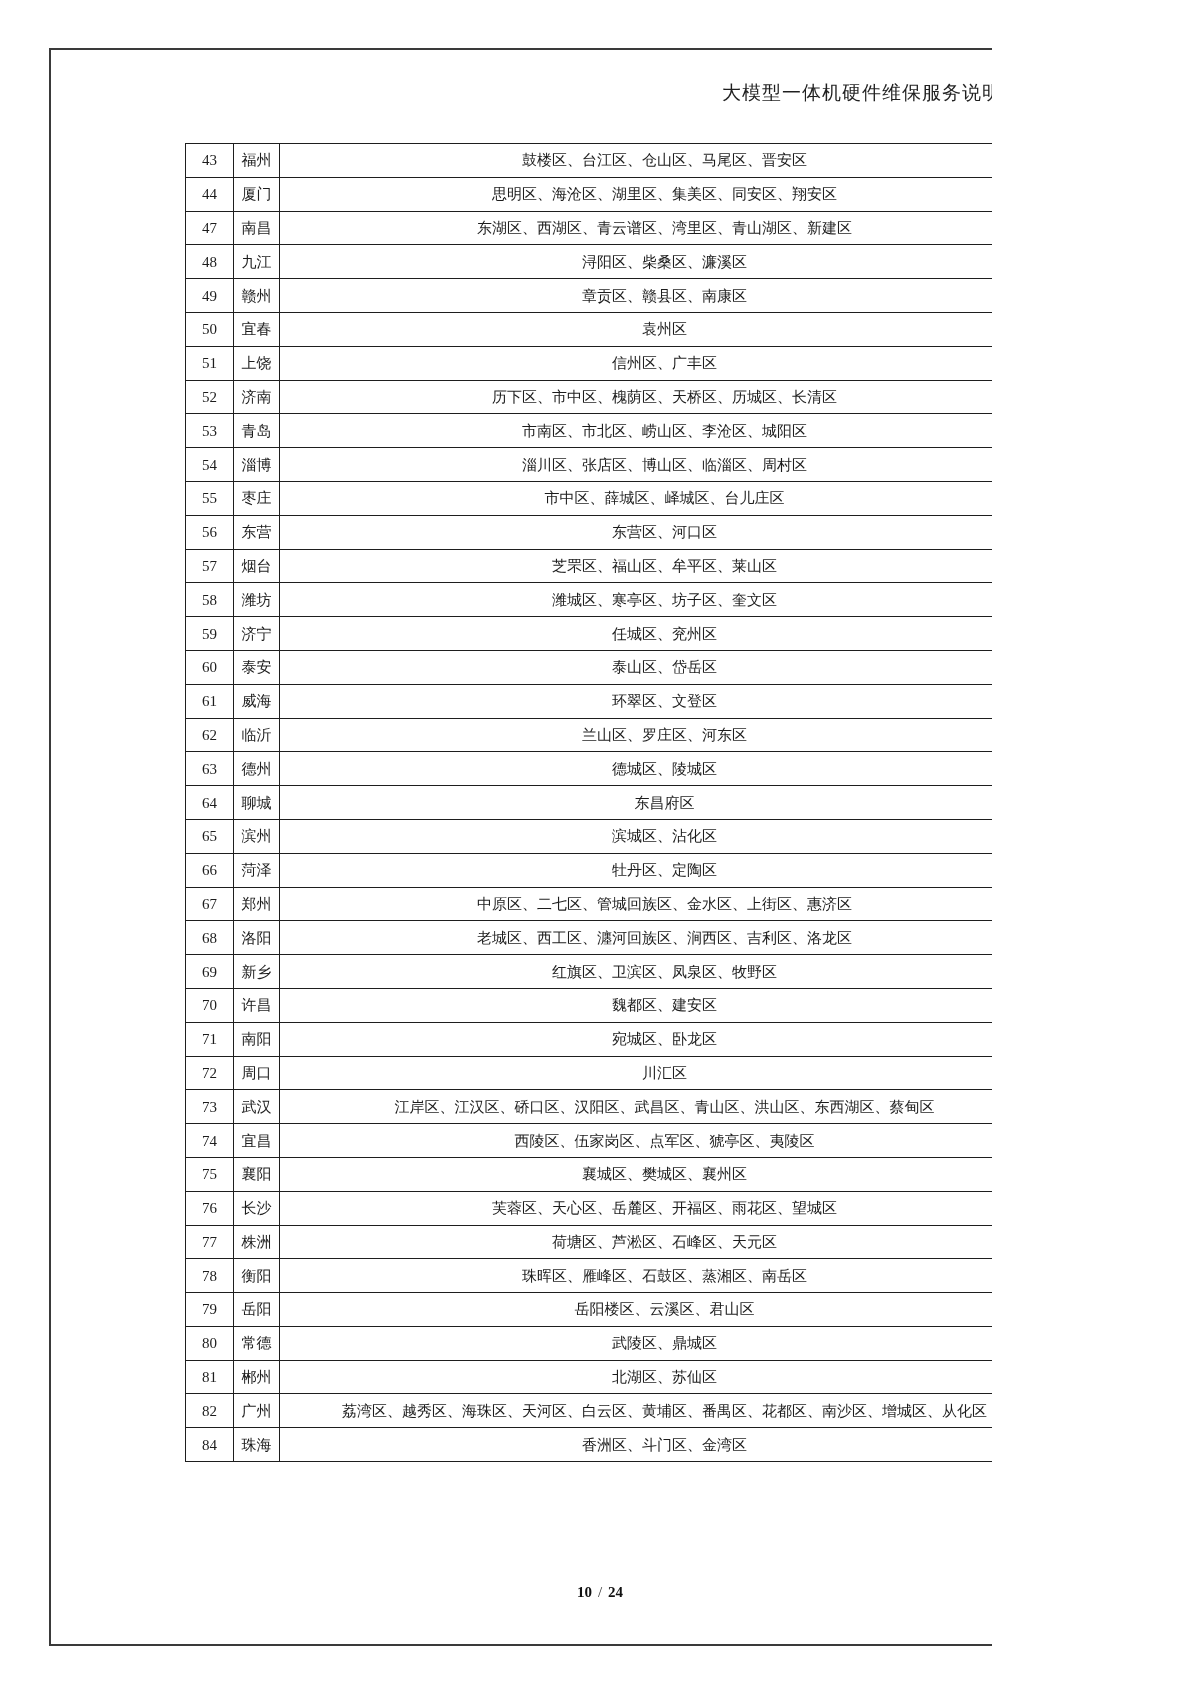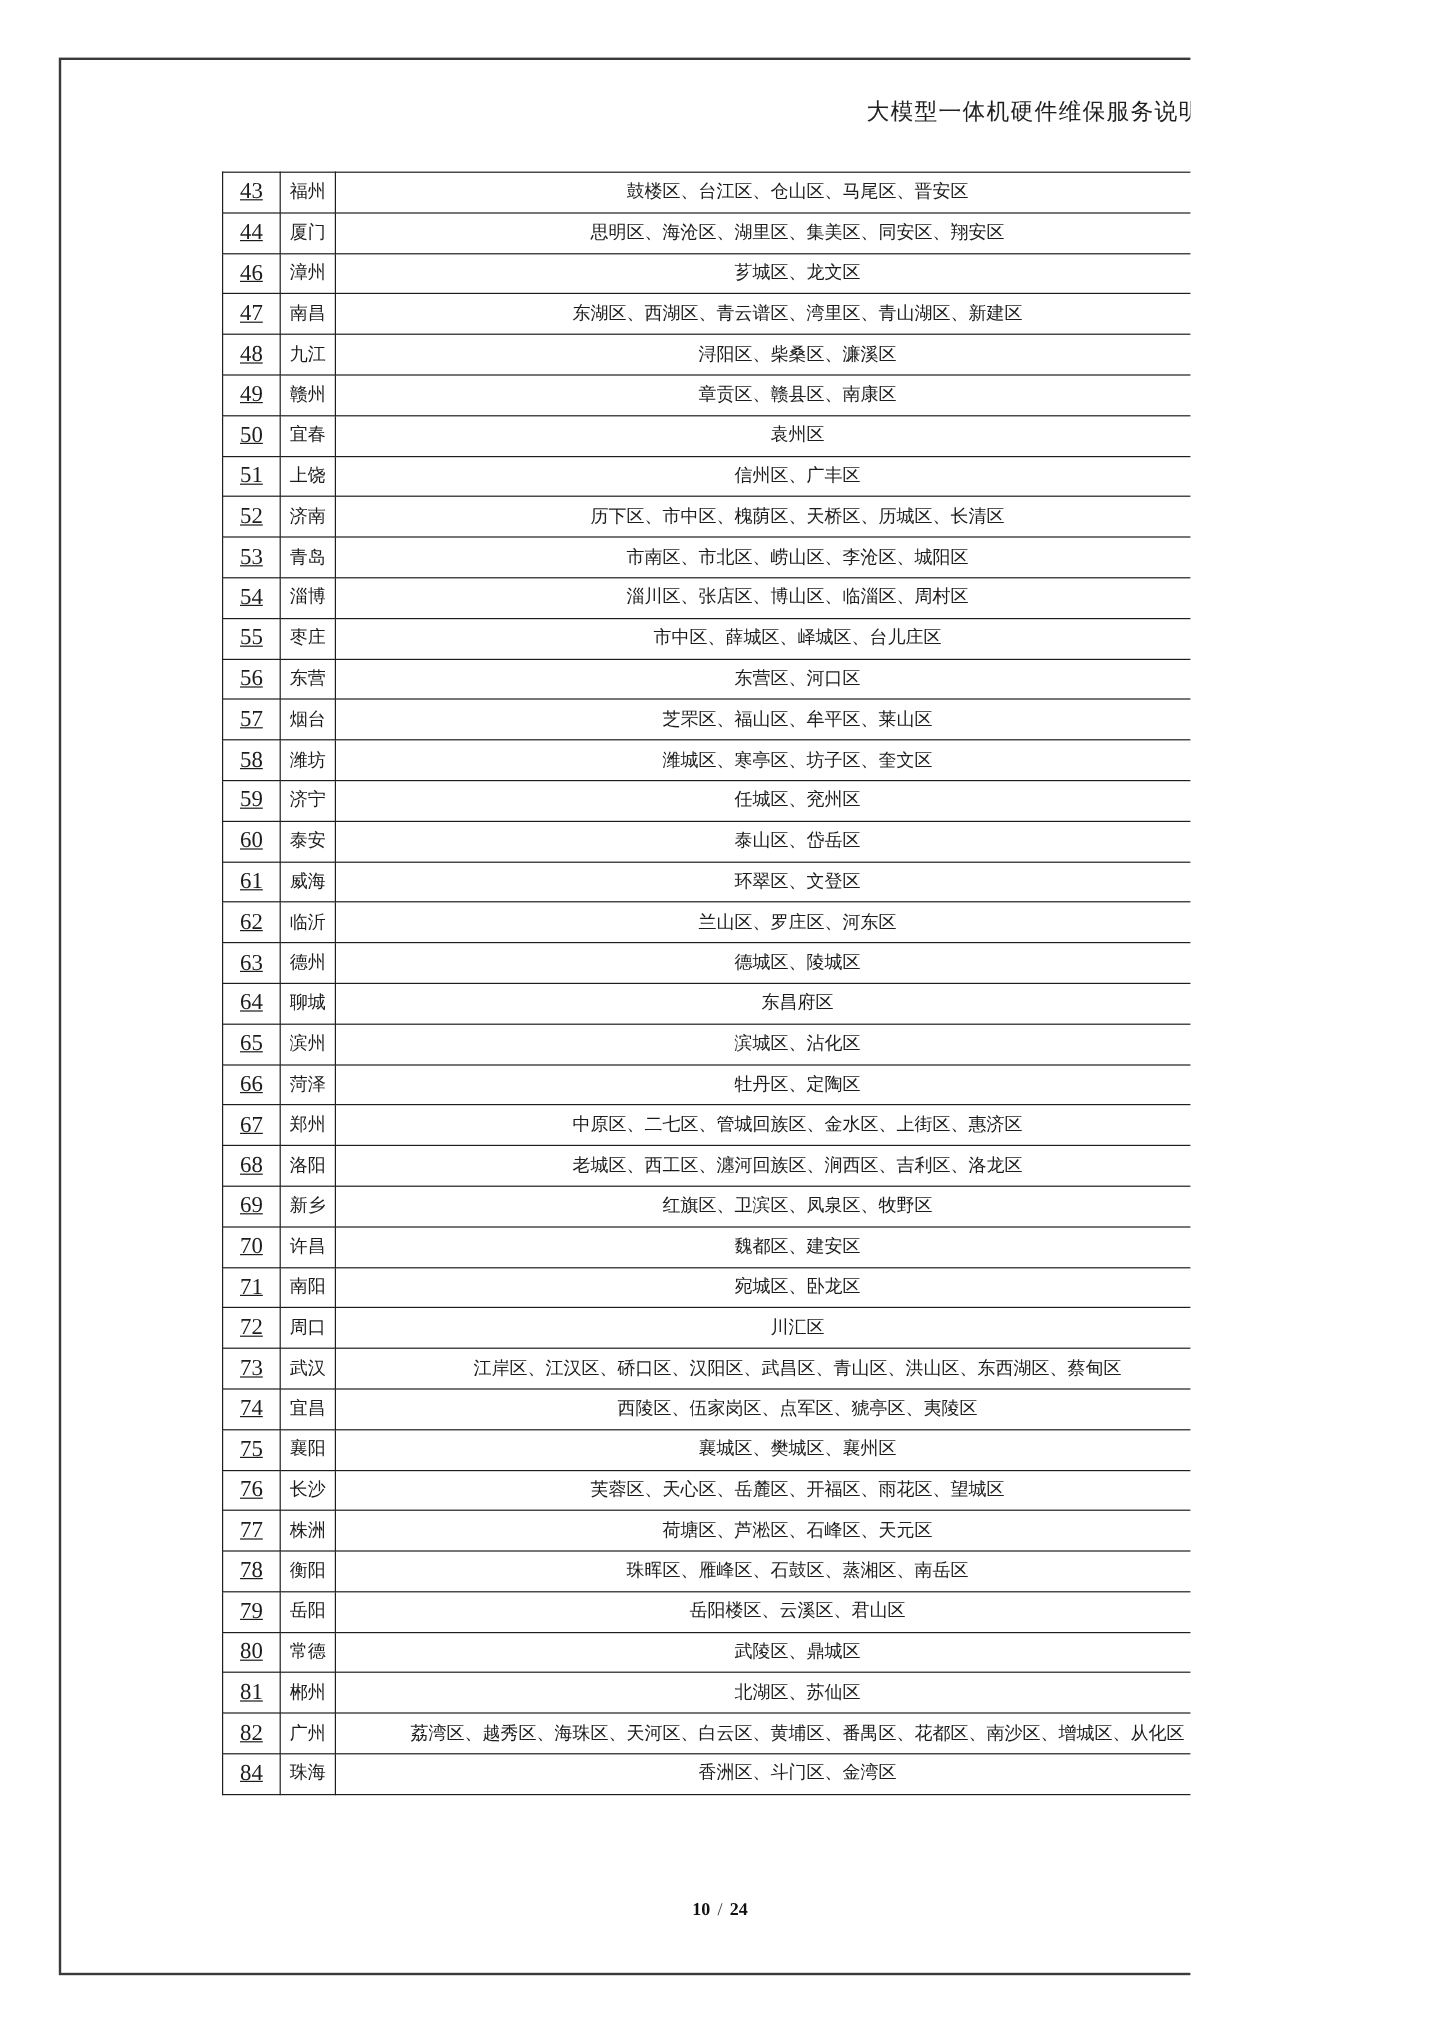--- a/index.html
+++ b/index.html
@@ -50,22 +50,21 @@
     border: 1.5px solid #1e1e1e;
     height: 30.8px;
     padding: 0;
     line-height: 30px;
     vertical-align: middle;
     font-family: "Liberation Serif", serif;
   }
   .col-no {
     width: 47px;
     text-align: center;
-    font-size: 19px;
-    text-decoration: underline;
+    font-size: 15px;
   }
   .col-city {
     width: 45px;
     text-align: center;
     margin-left: 44px;
   }
   .col-districts {
     padding: 1px 10px !important;
     text-align: center;
     word-break: break-all;
@@ -97,25 +96,20 @@
     <td class="col-no">43</td>
     <td class="col-city">福州</td>
     <td class="col-districts">鼓楼区、台江区、仓山区、马尾区、晋安区</td>
   </tr>
         <tr>
     <td class="col-no">44</td>
     <td class="col-city">厦门</td>
     <td class="col-districts">思明区、海沧区、湖里区、集美区、同安区、翔安区</td>
   </tr>
         <tr>
-    <td class="col-no">46</td>
-    <td class="col-city">漳州</td>
-    <td class="col-districts">芗城区、龙文区</td>
-  </tr>
-        <tr>
     <td class="col-no">47</td>
     <td class="col-city">南昌</td>
     <td class="col-districts">东湖区、西湖区、青云谱区、湾里区、青山湖区、新建区</td>
   </tr>
         <tr>
     <td class="col-no">48</td>
     <td class="col-city">九江</td>
     <td class="col-districts">浔阳区、柴桑区、濂溪区</td>
   </tr>
         <tr>

